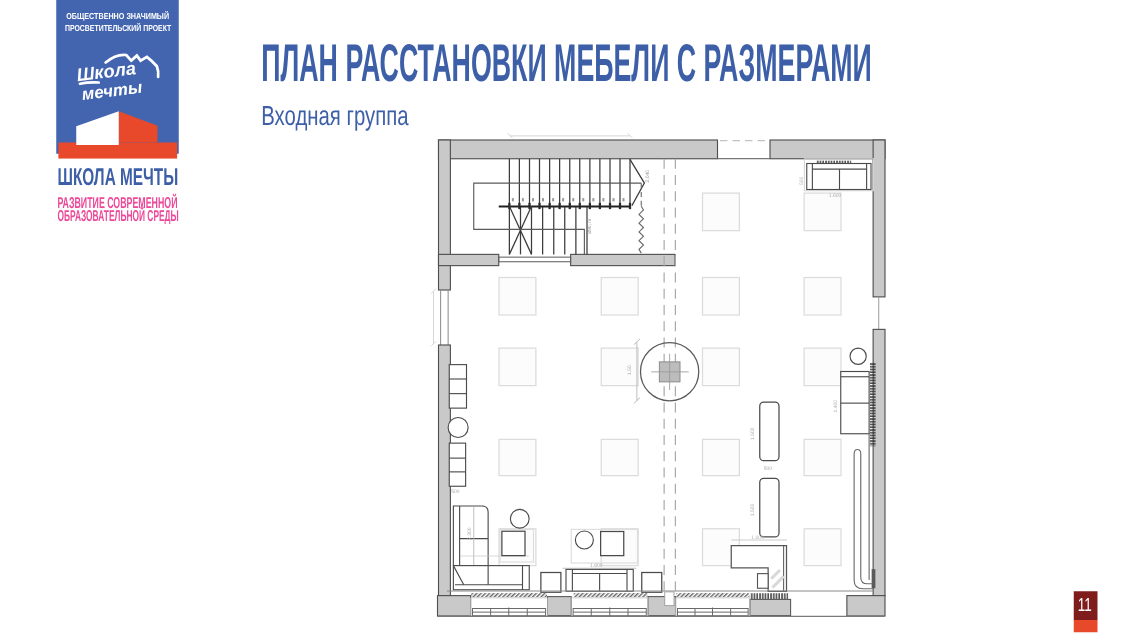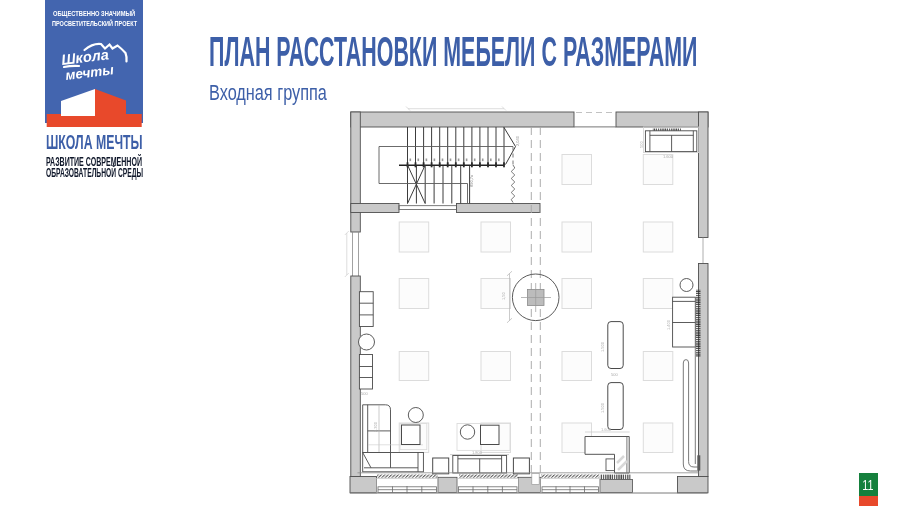--- a/index.html
+++ b/index.html
@@ -28,21 +28,21 @@
 
 <svg class="abs" style="left:45px;top:80px;" width="98" height="47" viewBox="0 0 98 47">
   <rect x="1.7" y="34" width="95" height="13" fill="#e8492b"></rect>
   <polygon points="50,9 81,20.5 81,34 50,34" fill="#e8492b"></polygon>
   <polygon points="16,21 50,9 50,36 16,36" fill="#ffffff"></polygon>
 </svg>
 
 <div class="abs" style="left:46px;top:131px;color:#3d5fa8;
      font-weight:bold;font-size:19.5px;transform:scaleX(0.63);transform-origin:0 0;white-space:nowrap;">ШКОЛА МЕЧТЫ</div>
 
-<div class="abs" style="left:46px;top:156.5px;color:#0f172a;font-weight:bold;font-size:12.5px;line-height:11.5px;">
+<div class="abs" style="left:46px;top:156.5px;color:#ec4899;font-weight:bold;font-size:12.5px;line-height:11.5px;">
   <div style="white-space:nowrap;transform:scaleX(0.564);transform-origin:0 0;">РАЗВИТИЕ СОВРЕМЕННОЙ</div>
   <div style="white-space:nowrap;transform:scaleX(0.536);transform-origin:0 0;">ОБРАЗОВАТЕЛЬНОЙ СРЕДЫ</div>
   </div>
 
 <div class="abs" style="left:209px;top:27.5px;color:#3d5fa8;font-weight:bold;font-size:42.5px;
      transform:scaleX(0.504);transform-origin:0 0;white-space:nowrap;">ПЛАН РАССТАНОВКИ МЕБЕЛИ С РАЗМЕРАМИ</div>
 
 <div class="abs" style="left:208.5px;top:80px;color:#3d5fa8;font-size:22px;
      transform:scaleX(0.74);transform-origin:0 0;white-space:nowrap;">Входная группа</div>
 
@@ -386,16 +386,16 @@
   <rect x="542" y="486.8" width="56.5" height="5.8"></rect>
   <line x1="542" y1="489.7" x2="598.5" y2="489.7"></line>
   <line x1="570" y1="486" x2="570" y2="493.3"></line>
       <line x1="556" y1="486.4" x2="556" y2="493"></line>
       <line x1="584.5" y1="486.4" x2="584.5" y2="493"></line>
 </g>
 
 <line x1="350" y1="493" x2="707.6" y2="493" stroke="#7a7a7a" stroke-width="1"></line>
 </svg>
 
-<div class="abs" style="left:858.5px;top:472.5px;width:19px;height:23.5px;background:#15803d;color:#fff;
+<div class="abs" style="left:858.5px;top:472.5px;width:19px;height:23.5px;background:#7f1d1d;color:#fff;
      font-size:15px;text-align:center;line-height:23.5px;"><span style="display:inline-block;transform:scaleX(0.72);">11</span></div>
 
 <div class="abs" style="left:858.5px;top:496px;width:19px;height:10px;background:#e8492b;"></div>
 
 </body></html>

